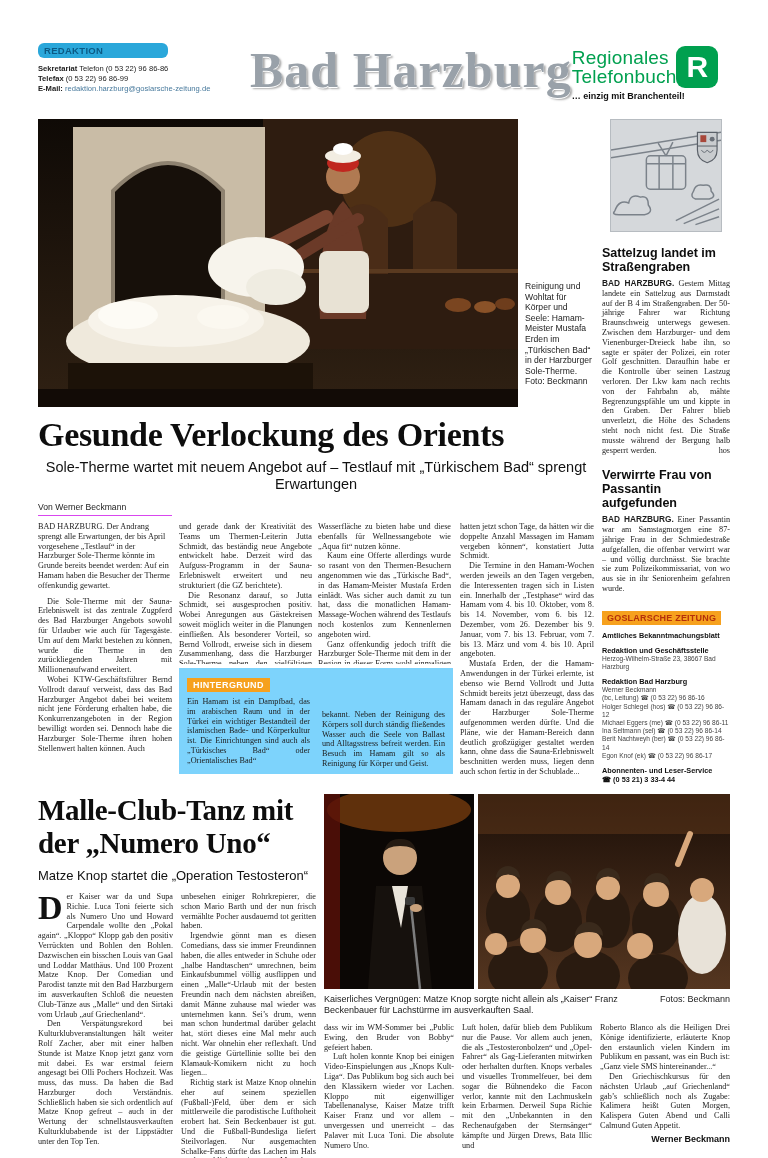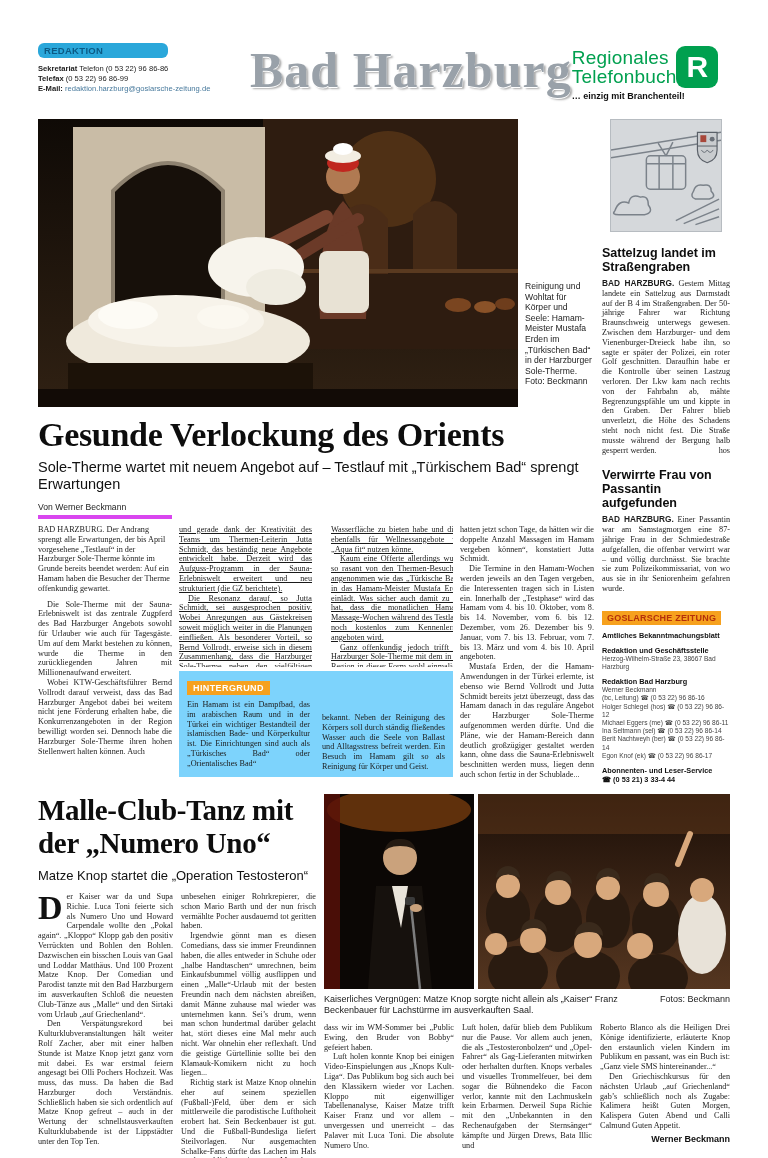--- a/index.html
+++ b/index.html
@@ -30,30 +30,30 @@
   .body-row { margin:13px 38px 0; display:flex; gap:8px; }
   .main-col { width:556px; flex:none; }
   .sidebar { width:128px; flex:none; }
 
   .photo-row { display:flex; gap:7px; }
   .hamam-photo { width:480px; height:288px; flex:none; background:#15100a; }
   .hamam-photo svg { display:block; width:100%; height:100%; }
   .photo-caption { flex:1; padding-top:162px; font:8.6px/10.6px "Liberation Sans", sans-serif; color:#222; }
 
   .headline1 { margin-top:9px; font:bold 34px/38px "Liberation Serif", serif; color:#0d0d0d; letter-spacing:-.3px; }
-  .subheadline1 { margin-top:5px; font:14.5px/17px "Liberation Sans", sans-serif; color:#111; }
-  .byline { margin-top:9px; width:134px; padding-bottom:3px; border-bottom:4px solid #d946ef; font:8.6px/10px "Liberation Sans", sans-serif; color:#222; }
+  .subheadline1 { margin-top:5px; font:14.5px/17px "Liberation Sans", sans-serif; color:#111;text-align:center; }
+  .byline { margin-top:9px; width:134px; padding-bottom:3px; border-bottom:1px solid #d946ef; font:8.6px/10px "Liberation Sans", sans-serif; color:#222; }
 
   .article-cols { margin-top:6px; display:flex; gap:7px; height:252px; overflow:hidden; }
   .acol { width:134px; flex:none; overflow:hidden; }
   .serif-body p { font:8.2px/9.8px "Liberation Serif", serif; text-align:justify; color:#1c1c1c; }
   .serif-body p + p { text-indent:9px; }
   .lead { font:bold 8.8px/10.6px "Liberation Sans", sans-serif; color:#111; margin-bottom:6px; text-align:left !important; }
   .mid-wrap { width:274px; flex:none; display:flex; flex-direction:column; }
-  .mid-cols { display:flex; gap:19px; flex:1; overflow:hidden;text-decoration:underline; }
+  .mid-cols { display:flex; gap:6px; flex:1; overflow:hidden; }
   .mid-cols .acol { width:133px; }
   .hintergrund { margin-top:4px; background:#7dd3fc; padding:6px 8px 5px; height:106px; flex:none; }
   .hg-label { display:inline-block; background:#f6a11e; color:#fff; font:bold 9px/12px "Liberation Sans", sans-serif; padding:1px 6px; letter-spacing:.4px; margin-bottom:5px; }
   .hg-cols { display:flex; gap:12px; }
   .hg-col { flex:1; font:8.2px/9.8px "Liberation Serif", serif; text-align:justify; color:#1c1c1c; }
   .hg-right { padding-top:13px; }
 
   
   .illustration { width:112px; height:113px; margin:0 auto 14px; background:#d5d8db; border:1px solid #b7bcc1; }
   .illustration svg { display:block; width:100%; height:100%; }

